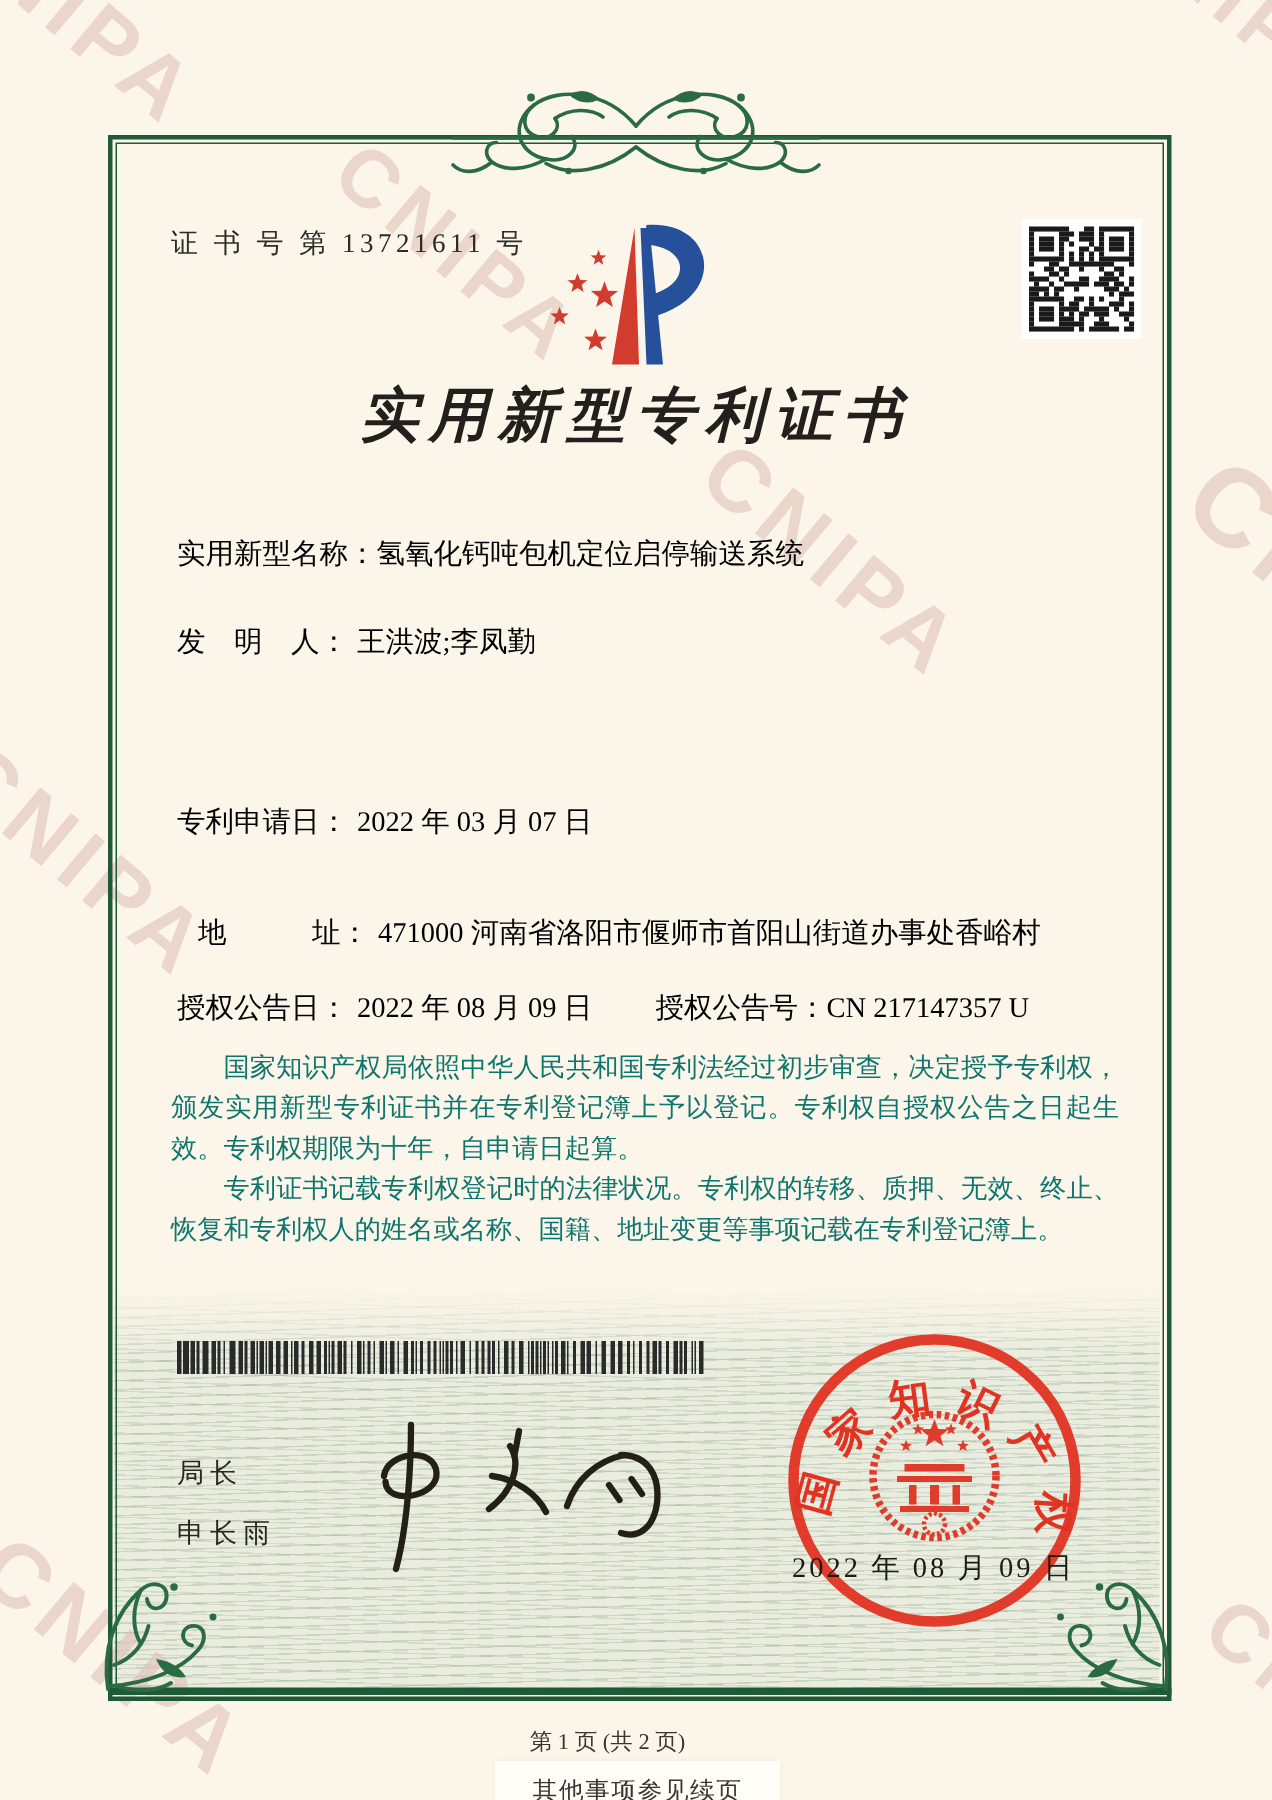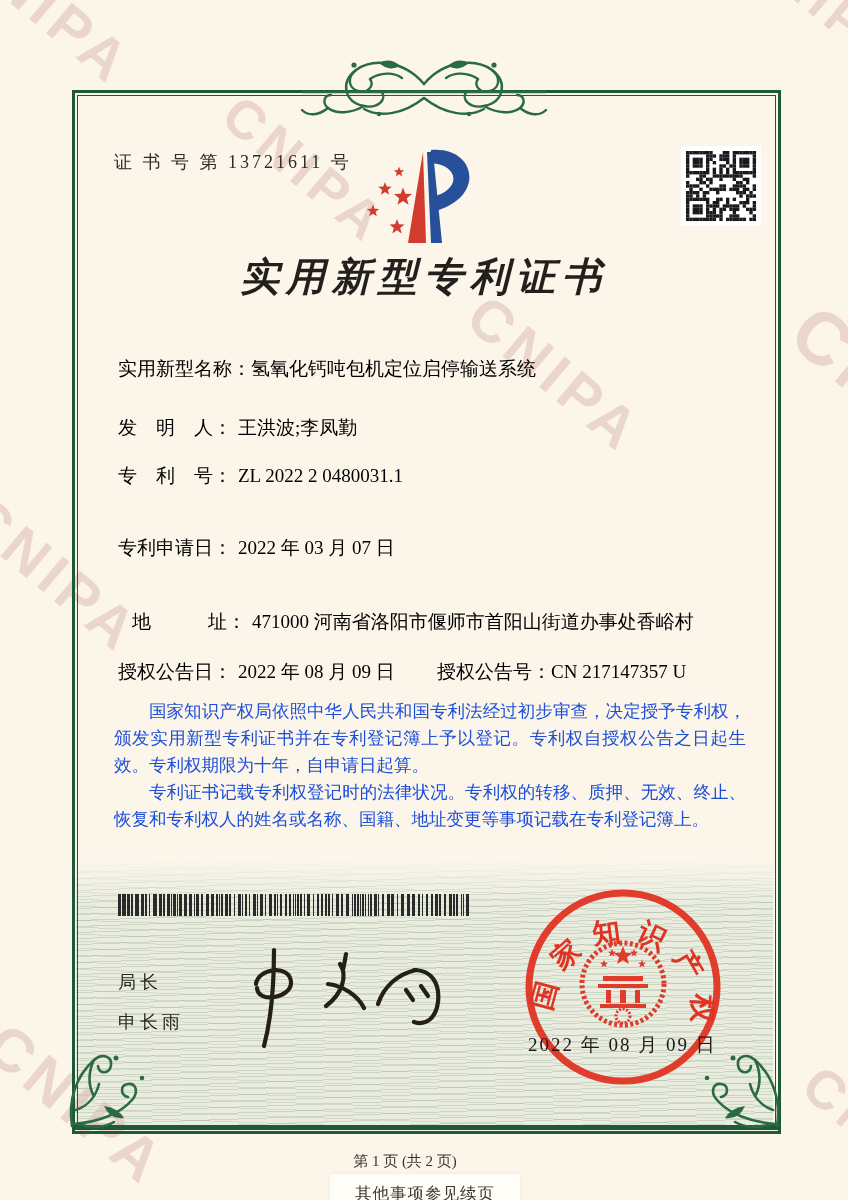--- a/index.html
+++ b/index.html
@@ -40,21 +40,21 @@
   .title{left:204px;top:250px;width:440px;text-align:center;font-size:39px;
          font-weight:bold;letter-spacing:7px;color:#221f1c;font-style:italic;}
 
   .frow{position:absolute;left:118px;font-size:19px;z-index:3;color:#000000;white-space:nowrap;}
   .flabel{display:inline-block;min-width:120px;}
   .r1{top:356px;} .r2{top:415px;} .r3{top:463px;} .r4{top:511px;margin-top:24px;}
   .r5{top:559px;} .r6{top:609px;margin-left:14px;} .r7{top:659px;}
   .pair2{position:absolute;left:319px;top:0;white-space:nowrap;}
 
   .body-text{left:114px;top:698px;width:632px;font-size:17.5px;line-height:27px;
-             color:#1d4ed8;text-align:justify;}
+             color:#0f766e;text-align:justify;}
   .body-text p{margin:0;text-indent:2em;}
 
   .qr-box{position:absolute;left:681px;top:146px;width:80px;height:80px;background:#fff;z-index:3;}
   .logo{position:absolute;left:345px;top:140px;z-index:3;}
 
   .barcode{position:absolute;left:118px;top:894px;z-index:3;}
 
   .director-label{left:118px;top:970px;font-size:18px;letter-spacing:4px;color:#2a2723;}
   .director-name{left:118px;top:1010px;font-size:18px;letter-spacing:4px;color:#2a2723;}
   .signature{position:absolute;left:228px;top:942px;z-index:3;}
@@ -412,23 +412,20 @@
   </div>
 
   <div class="txt title">实用新型专利证书</div>
 
   <div class="frow r1">
     <span class="flabel">实用新型名称：</span><span>氢氧化钙吨包机定位启停输送系统</span>
   </div>
   <div class="frow r2">
     <span class="flabel">发　明　人：</span><span>王洪波;李凤勤</span>
   </div>
-  <div class="frow r3">
-    <span class="flabel">专　利　号：</span><span>ZL 2022 2 0480031.1</span>
-  </div>
   <div class="frow r4">
     <span class="flabel">专利申请日：</span><span>2022 年 03 月 07 日</span>
   </div>
   <div class="frow r6">
     <span class="flabel">地　　　址：</span><span>471000 河南省洛阳市偃师市首阳山街道办事处香峪村</span>
   </div>
   <div class="frow r7">
     <span class="flabel">授权公告日：</span><span>2022 年 08 月 09 日</span>
     <span class="pair2">
       <span>授权公告号：</span><span>CN 217147357 U</span>

